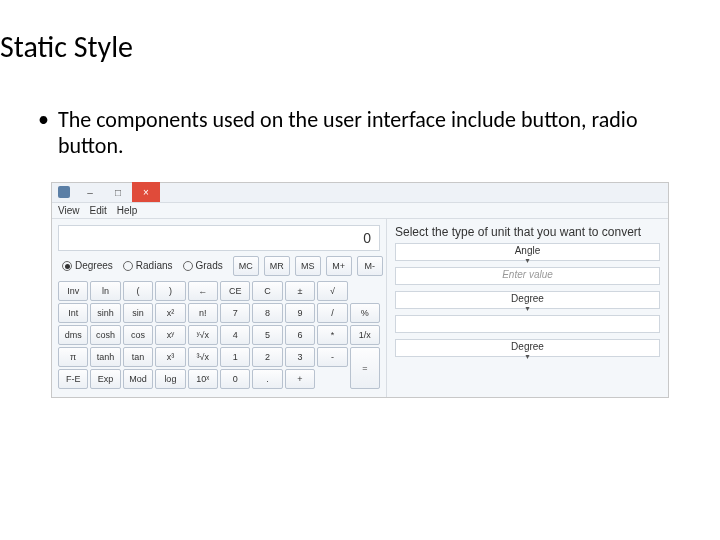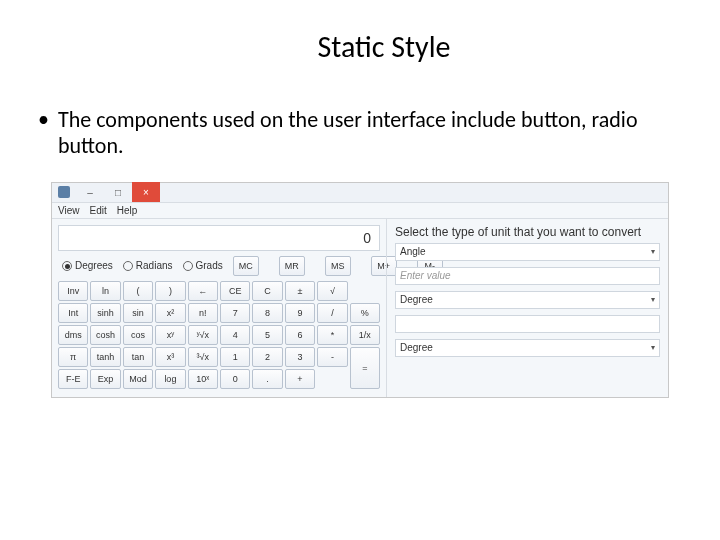--- a/index.html
+++ b/index.html
@@ -1,44 +1,44 @@
 <!DOCTYPE html>
 <html><head>
 <meta charset="utf-8">
 <style>
   * { box-sizing: border-box; margin: 0; padding: 0; }
   body { width: 720px; height: 540px; background: #fff; font-family: Calibri, Arial, sans-serif; color: #000; overflow: hidden; }
-  .slide-title { font-size: 30px; text-align: center; margin-top: 28px; font-weight: 400; padding-left: 48px; }
+  .slide-title { font-size: 30px; text-align: left; margin-top: 28px; font-weight: 400; }
   .bullet-wrap { margin: 42px 36px 0 36px; }
   .bullet { font-size: 22px; line-height: 1.2; margin-left: 22px; position: relative; }
   .bullet::before { content: "•"; position: absolute; left: -20px; top: 0; }
   .app { margin: 22px auto 0 auto; width: 618px; border: 1px solid #c8c8c8; background: #f4f7fa; font-family: "Segoe UI", Tahoma, sans-serif; font-size: 10px; color: #333; }
   .titlebar { display: flex; align-items: center; height: 20px; background: #eef2f7; border-bottom: 1px solid #d8dde3; }
   .titlebar-icon { width: 12px; height: 12px; margin: 0 6px; background: #5b7fa6; border-radius: 2px; }
   .titlebar-title { flex: 1; text-align: center; color: #5b6c80; font-size: 11px; }
   .winbtns { display: flex; }
   .winbtn { width: 28px; height: 20px; display: flex; align-items: center; justify-content: center; font-size: 10px; color: #555; }
   .winbtn.close { background: #e04b3a; color: #fff; }
   .menubar { display: flex; gap: 10px; padding: 2px 6px; border-bottom: 1px solid #d8dde3; font-size: 10px; align-items: center; }
   .menubar > span { cursor: default; }
   .body { display: flex; }
   .leftpane { width: 334px; padding: 6px 6px 8px 6px; }
   .display { height: 26px; border: 1px solid #cfd6de; background: #fff; text-align: right; padding: 4px 8px 0 0; font-size: 14px; margin-bottom: 4px; }
   .radiorow { display: flex; align-items: center; gap: 10px; height: 22px; padding-left: 4px; margin-bottom: 4px; }
   .radio-opt { display: flex; align-items: flex-end; gap: 3px; font-size: 10px; }
   .radio { width: 10px; height: 10px; border: 1px solid #666; border-radius: 50%; display: inline-flex; align-items: center; justify-content: center; }
   .radio.checked::after { content: ""; width: 5px; height: 5px; background: #333; border-radius: 50%; }
-  .memrow { display: flex; gap: 20px; margin-left: auto; margin-right: 2px; }
+  .memrow { display: flex; gap: 5px; margin-left: auto; margin-right: 2px; }
   .grid { display: grid; grid-template-columns: repeat(10, 1fr); gap: 2px; }
   .btn { height: 20px; border: 1px solid #b8c2cf; background: linear-gradient(#fdfdfe,#ecf0f5); font-size: 9px; display: flex; align-items: center; justify-content: center; border-radius: 2px; cursor: default; }
   .btn.tall { grid-row: span 2; height: 42px; }
   .rightpane { flex: 1; padding: 6px 8px 8px 8px; border-left: 1px solid #d8dde3; }
   .rp-title { font-size: 12px; margin-bottom: 4px; color: #333; }
   .rp-label { font-size: 10px; color: #555; margin-bottom: 2px; }
-  .rp-field { height: 18px; border: 1px solid #cfd6de; background: #fff; font-size: 10px; padding: 1px 4px; display: flex; align-items: center; justify-content: space-between; margin-bottom: 6px; }
+  .rp-field { height: 18px; border: 1px solid #cfd6de; background: #fff; font-size: 10px; padding: 1px 4px; display: flex; align-items: center; justify-content: space-between; margin-bottom: 6px; flex-direction: column; }
   .chev { font-size: 8px; color: #555; }
   .rp-field.input { color: #999; font-style: italic; }
 </style>
 </head>
 <body>
 
 <h1 class="slide-title">Static Style</h1>
 <div class="bullet-wrap">
   <p class="bullet">The components used on the user interface include button, radio button.</p>
 </div>

